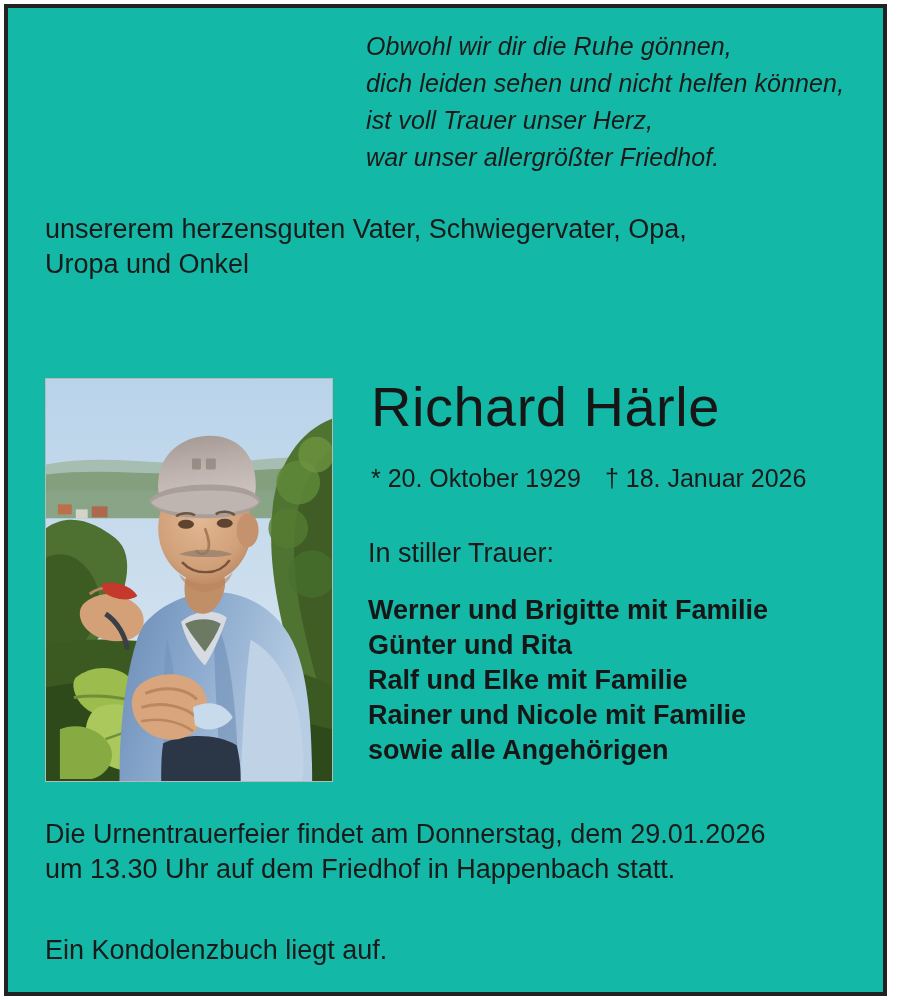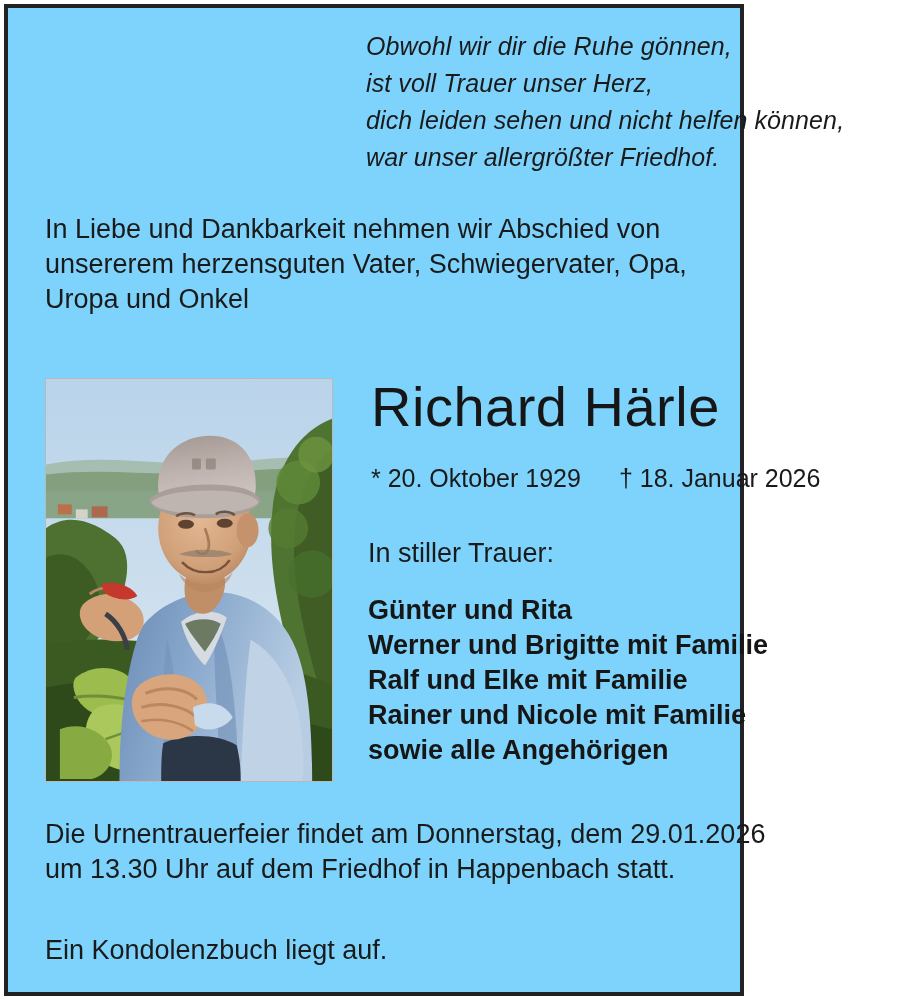--- a/index.html
+++ b/index.html
@@ -13,25 +13,25 @@
     height: 1000px;
     font-family: "Liberation Sans", sans-serif;
     color: #1a1a1a;
     overflow: hidden;
   }
 
   .notice-frame {
     position: absolute;
     left: 4px;
     top: 4px;
-    width: 740px;
+    width: 883px;
     height: 992px;
     box-sizing: border-box;
     border: 4px solid #222222;
-    background: #7dd3fc;
+    background: #14b8a6;
   }
 
   .notice-inner {
     position: relative;
     width: 100%;
     height: 100%;
   }
 
   
   .verse {
@@ -88,21 +88,21 @@
   .dates {
     position: absolute;
     left: 363px;
     top: 455px;
     font-size: 25px;
     line-height: 30px;
     color: #1a1a1a;
     white-space: nowrap;
   }
   .dates .birth { display: inline-block; }
-  .dates .death { display: inline-block; margin-left: 38px; }
+  .dates .death { display: inline-block; margin-left: 24px; }
 
   
   .mourn-label {
     position: absolute;
     left: 360px;
     top: 528px;
     font-size: 27px;
     line-height: 34px;
     color: #1a1a1a;
     white-space: nowrap;
@@ -141,27 +141,26 @@
   }
 </style>
 </head>
 <body>
 
 <div class="notice-frame">
   <div class="notice-inner">
 
     <div class="verse">
       <div>Obwohl wir dir die Ruhe gönnen,</div>
+      <div>dich leiden sehen und nicht helfen können,</div>
       <div>ist voll Trauer unser Herz,</div>
-      <div>dich leiden sehen und nicht helfen können,</div>
       <div>war unser allergrößter Friedhof.</div>
     </div>
 
     <div class="intro">
-      <div>In Liebe und Dankbarkeit nehmen wir Abschied von</div>
       <div>unsererem herzensguten Vater, Schwiegervater, Opa,</div>
       <div>Uropa und Onkel</div>
     </div>
 
     <div class="photo">
       <svg viewBox="0 0 288 404" preserveAspectRatio="none">
         <defs>
           <linearGradient id="skyGrad" x1="0" y1="0" x2="0" y2="1">
             <stop offset="0%" stop-color="#b9d3ea"></stop>
             <stop offset="60%" stop-color="#cfe0ee"></stop>
@@ -271,22 +270,22 @@
     </div>
 
     <div class="name">Richard Härle</div>
 
     <div class="dates">
       <span class="birth">* 20. Oktober 1929</span><span class="death">† 18. Januar 2026</span>
     </div>
 
     <div class="mourn-label">In stiller Trauer:</div>
     <div class="mourn-list">
+      <div>Werner und Brigitte mit Familie</div>
       <div>Günter und Rita</div>
-      <div>Werner und Brigitte mit Familie</div>
       <div>Ralf und Elke mit Familie</div>
       <div>Rainer und Nicole mit Familie</div>
       <div>sowie alle Angehörigen</div>
     </div>
 
     <div class="funeral">
       <div>Die Urnentrauerfeier findet am Donnerstag, dem 29.01.2026</div>
       <div>um 13.30 Uhr auf dem Friedhof in Happenbach statt.</div>
     </div>
 

